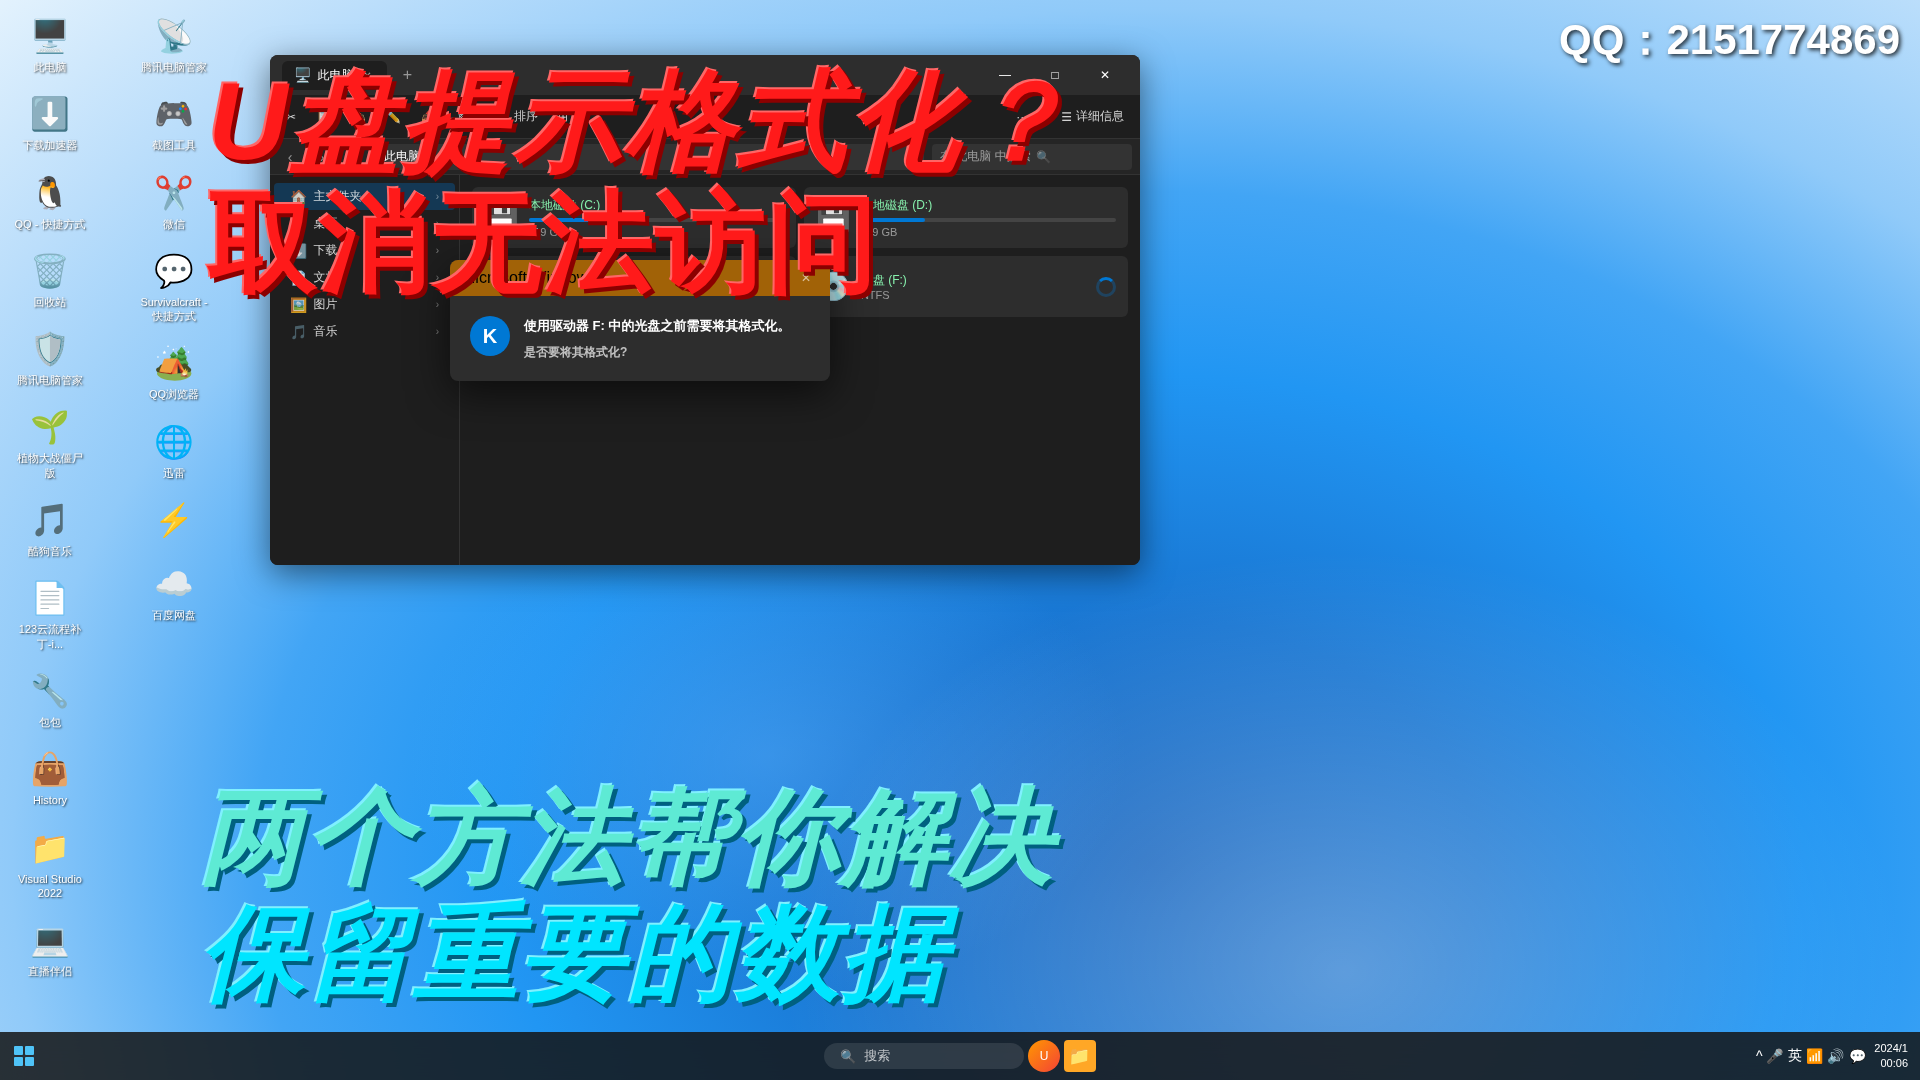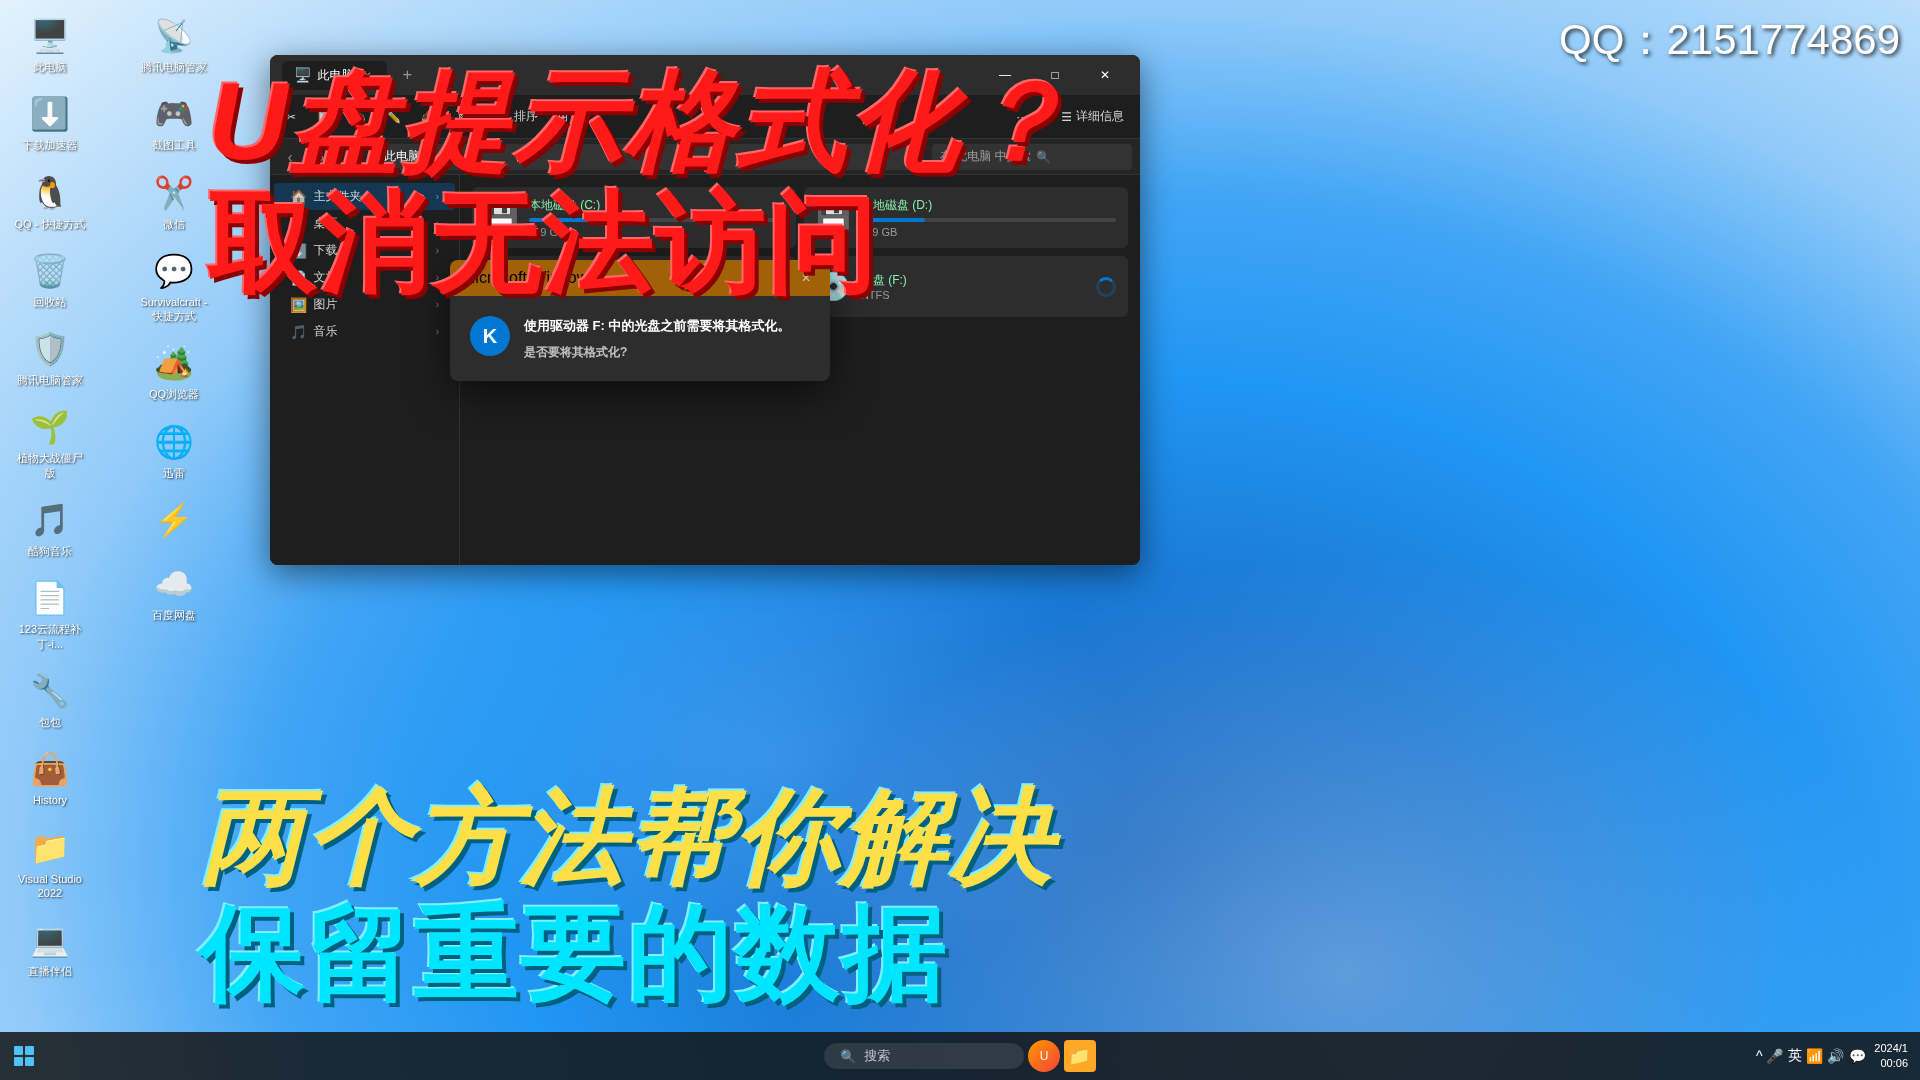--- a/index.html
+++ b/index.html
@@ -482,44 +482,45 @@
     .overlay-text-bottom {
       position: absolute;
       bottom: 70px;
       left: 200px;
       z-index: 30;
       pointer-events: none;
     }
     .overlay-line3 {
       font-size: 105px;
       font-weight: 900;
-      color: #fde047;
+      color: #5eead4;
       text-shadow: 4px 4px 0px #006080, -2px -2px 0px #80f0ff;
       line-height: 1.1;
       letter-spacing: 2px;
       font-style: italic;
     }
     .overlay-line4 {
       font-size: 105px;
       font-weight: 900;
       color: #00e5ff;
       text-shadow: 4px 4px 0px #006080, -2px -2px 0px #80f0ff;
       line-height: 1.1;
       letter-spacing: 2px;
+      font-style: italic;
     }
 
     
     .qq-watermark {
       position: absolute;
       top: 12px;
       right: 20px;
       z-index: 40;
       color: white;
       font-size: 42px;
-      font-weight: normal;
+      font-weight: bold;
       text-shadow: 2px 2px 4px rgba(0,0,0,0.8);
     }
 
     .tray-icon {
       font-size: 14px;
       color: white;
     }
 
     .taskbar-file-icon {
       width: 32px;

